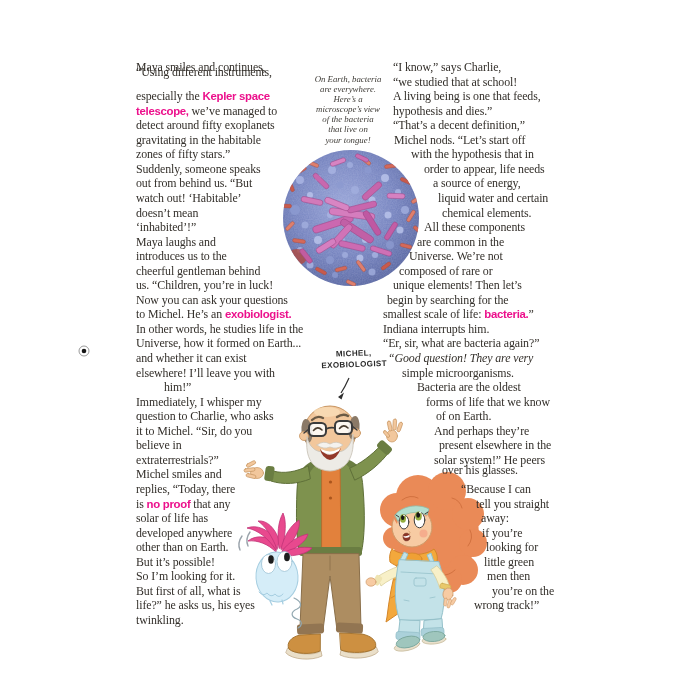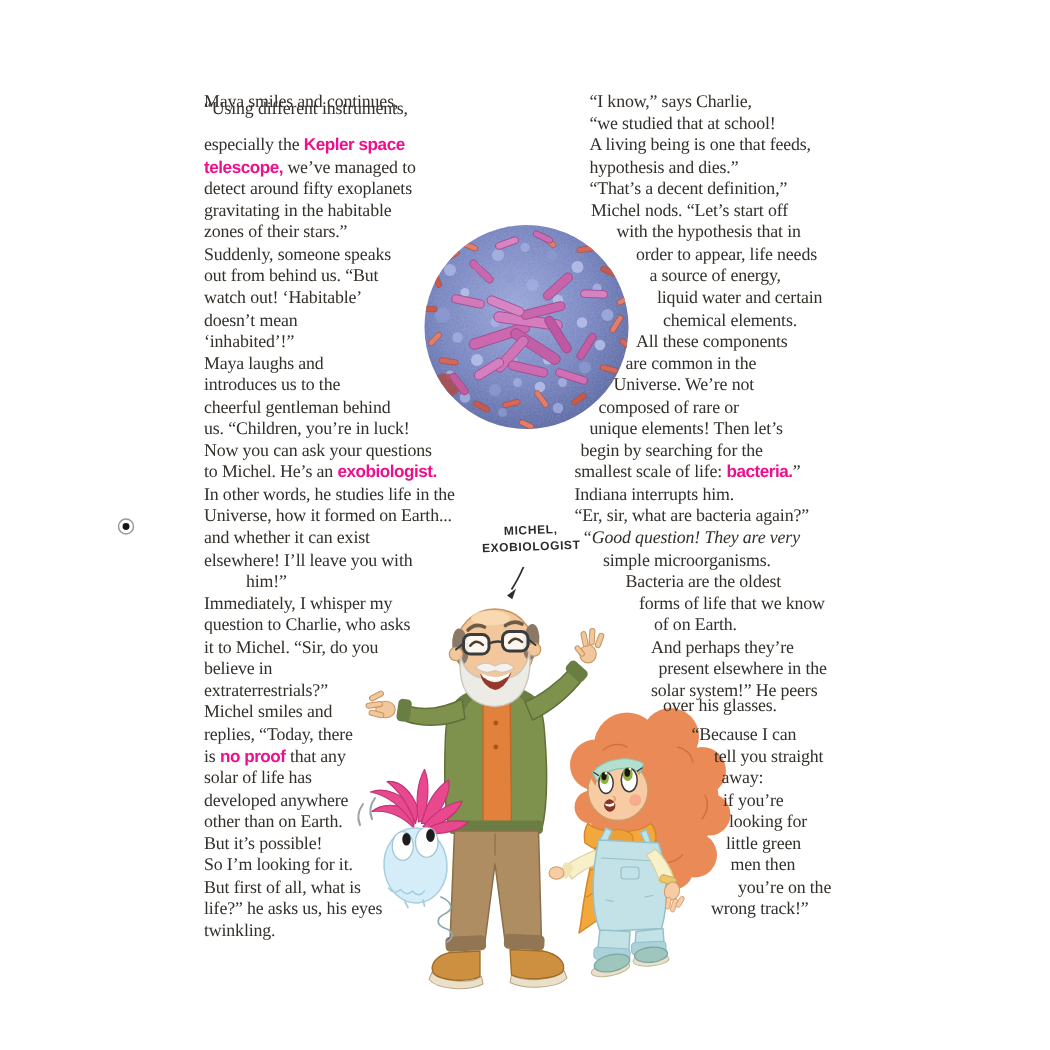--- a/index.html
+++ b/index.html
@@ -293,21 +293,21 @@
   </g>
 </svg>
 
   <div id="left-col">
       <div class="tline" style="left: 136px; top: 61px;"><span>Maya smiles and continues,</span></div>
       <div class="tline" style="left: 136px; top: 66px; text-align: right;"><span>“Using different instruments,</span></div>
       <div class="tline" style="left: 136px; top: 90.1px;"><span>especially the </span><span class="hl">Kepler space</span></div>
       <div class="tline" style="left: 136px; top: 104.65px;"><span class="hl">telescope,</span><span> we’ve managed to</span></div>
       <div class="tline" style="left: 136px; top: 119.2px;"><span>detect around fifty exoplanets</span></div>
       <div class="tline" style="left: 136px; top: 133.75px;"><span>gravitating in the habitable</span></div>
-      <div class="tline" style="left: 136px; top: 148.3px;"><span>zones of their stars.”</span></div>
+      <div class="tline" style="left: 136px; top: 148.3px;"><span>zones of fifty stars.”</span></div>
       <div class="tline" style="left: 136px; top: 162.85px;"><span>Suddenly, someone speaks</span></div>
       <div class="tline" style="left: 136px; top: 177.4px;"><span>out from behind us. “But</span></div>
       <div class="tline" style="left: 136px; top: 191.95px;"><span>watch out! ‘Habitable’</span></div>
       <div class="tline" style="left: 136px; top: 206.5px;"><span>doesn’t mean</span></div>
       <div class="tline" style="left: 136px; top: 221.05px;"><span>‘inhabited’!”</span></div>
       <div class="tline" style="left: 136px; top: 235.6px;"><span>Maya laughs and</span></div>
       <div class="tline" style="left: 136px; top: 250.15px;"><span>introduces us to the</span></div>
       <div class="tline" style="left: 136px; top: 264.7px;"><span>cheerful gentleman behind</span></div>
       <div class="tline" style="left: 136px; top: 279.25px;"><span>us. “Children, you’re in luck!</span></div>
       <div class="tline" style="left: 136px; top: 293.8px;"><span>Now you can ask your questions</span></div>
@@ -367,20 +367,29 @@
       <div class="tline" style="left: 461px; top: 482.95px;"><span>“Because I can</span></div>
       <div class="tline" style="left: 476px; top: 497.5px;"><span>tell you straight</span></div>
       <div class="tline" style="left: 481px; top: 512.05px;"><span>away:</span></div>
       <div class="tline" style="left: 482px; top: 526.6px;"><span>if you’re</span></div>
       <div class="tline" style="left: 486px; top: 541.15px;"><span>looking for</span></div>
       <div class="tline" style="left: 484px; top: 555.7px;"><span>little green</span></div>
       <div class="tline" style="left: 487px; top: 570.25px;"><span>men then</span></div>
       <div class="tline" style="left: 492px; top: 584.8px;"><span>you’re on the</span></div>
       <div class="tline" style="left: 474px; top: 599.35px;"><span>wrong track!”</span></div>
     </div>
+  <div id="caption" class="caption">
+      <div>On Earth, bacteria</div>
+      <div>are everywhere.</div>
+      <div>Here’s a</div>
+      <div>microscope’s view</div>
+      <div>of the bacteria</div>
+      <div>that live on</div>
+      <div>your tongue!</div>
+    </div>
 
   <div class="char-label">
     <div>MICHEL,</div>
     <div>EXOBIOLOGIST</div>
   </div>
 
   <div class="credit">© Steve Gschmeissner/Science Photo Library/Getty Images</div>
   <div class="page-number">15</div>
 </div>
 

